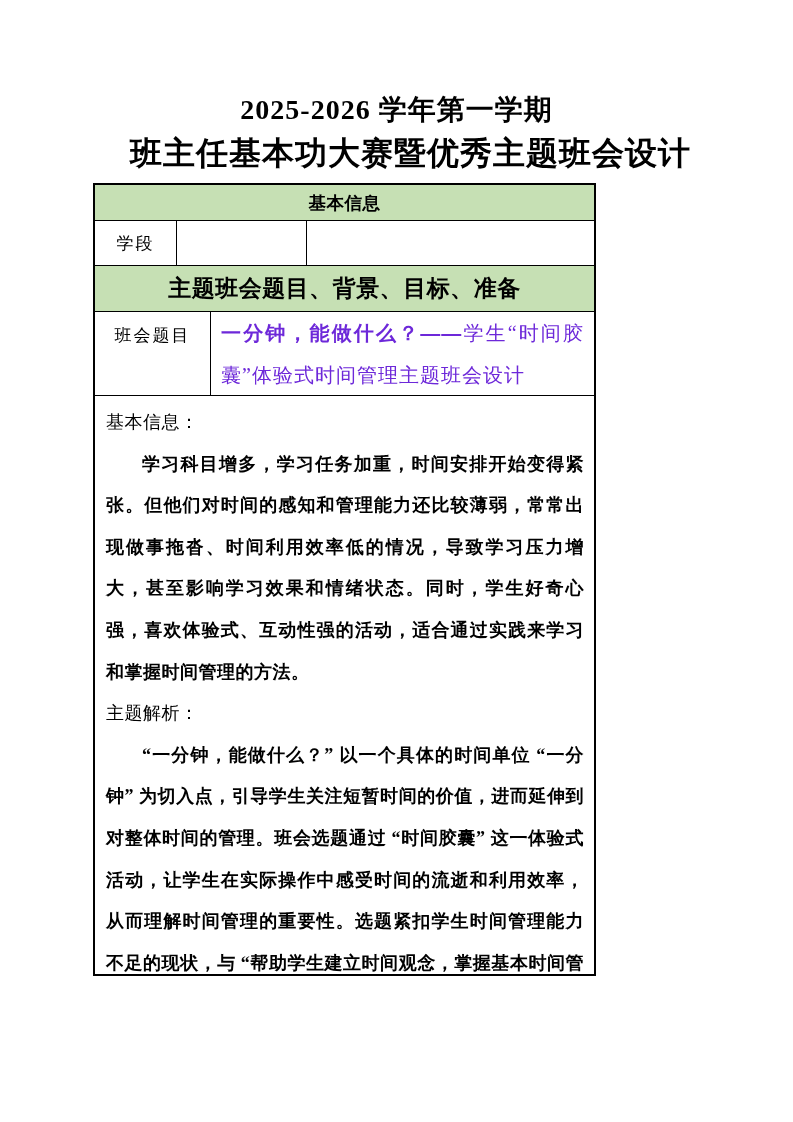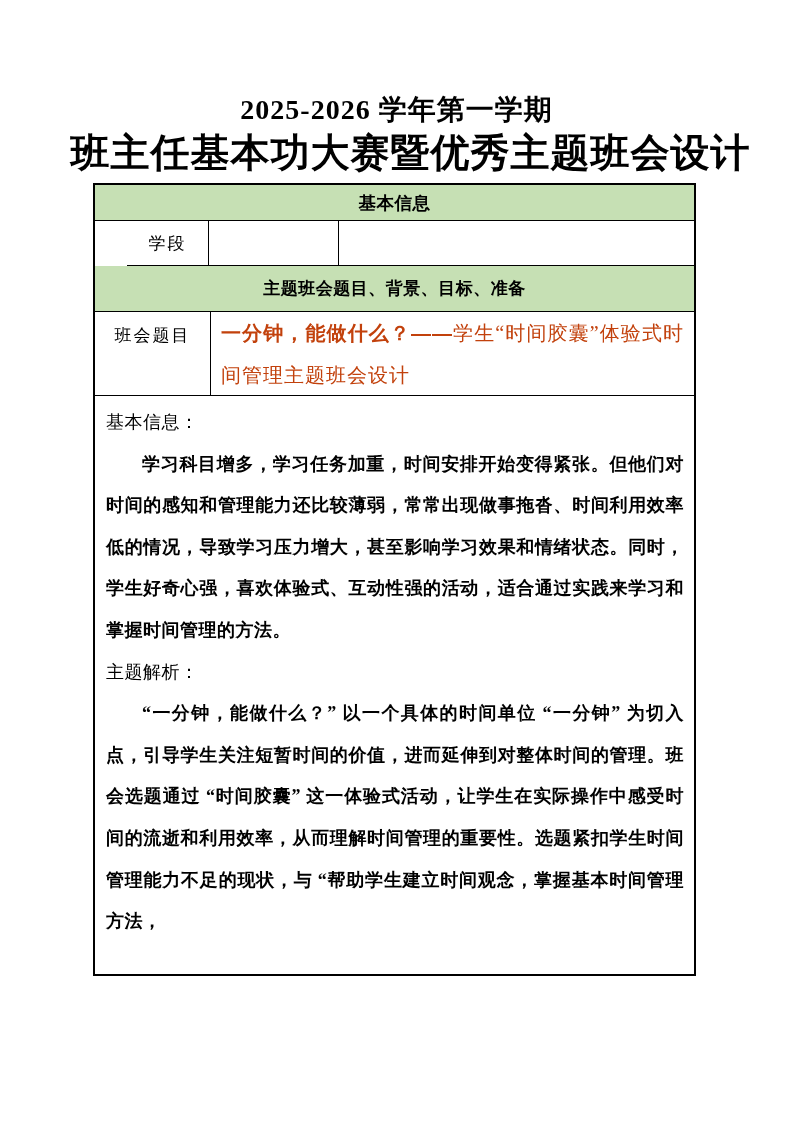--- a/index.html
+++ b/index.html
@@ -10,65 +10,65 @@
     overflow:hidden;
     color:#000;
     font-family:"Liberation Serif","DejaVu Serif",serif;
   }
   .titles{
     position:absolute;top:90px;left:0;width:100%;
     text-align:center;font-weight:700;
     font-family:Liberation Serif, serif;
   }
   .title-1{font-size:28px;line-height:40px;letter-spacing:1px;}
-  .title-2{font-size:39px;line-height:46px;letter-spacing:1px;padding-left:28px;}
+  .title-2{font-size:32px;line-height:46px;letter-spacing:1px;padding-left:28px;}
 
   .tbl{
-    position:absolute;left:93px;top:183px;width:603px;
+    position:absolute;left:93px;top:183px;width:503px;
     border:2px solid #000;box-sizing:border-box;
     background:#fff;
   }
   .row{display:flex;border-bottom:1.5px solid #000;box-sizing:border-box;}
   .row:last-child{border-bottom:none;}
 
   .hdr{
     background:#c6e0b4;
     align-items:center;justify-content:center;
     font-weight:700;
     font-family:"Liberation Sans","DejaVu Sans",sans-serif;
     display:flex;
   }
   .hdr-1{height:36px;font-size:17.5px;letter-spacing:.5px;}
-  .hdr-2{height:46px;font-size:17px;letter-spacing:.5px;}
+  .hdr-2{height:46px;font-size:23px;letter-spacing:.5px;}
 
   .cell{
     box-sizing:border-box;
     border-right:1.5px solid #000;
     display:flex;align-items:center;
   }
   .cell:last-child{border-right:none;}
   .label{justify-content:center;font-size:17px;letter-spacing:2px;}
   .r-info{height:41px;}
-  .r-info2{height:45px;margin-left:32px;}
+  .r-info2{height:45px;}
   .w1{width:82px;}
   .w2{width:130px;}
   .w3{width:117px;}
   .w4{flex:1;}
 
   .r-topic{height:84px;justify-content:space-between;}
   .wt{
     width:116px;
     justify-content:center;align-items:flex-start;
     padding-top:12px;font-size:17px;letter-spacing:2px;
   }
   .topic-content{
     flex:1;display:block;
     padding:0 10px;
     font-size:20px;line-height:42px;
-    color:#c2410c;
+    color:#6d28d9;
     letter-spacing:1px;
     text-align:justify;
   }
   .topic-bold{font-weight:700;font-family:"Liberation Sans","DejaVu Sans",sans-serif;}
   .topic-rest{font-weight:400;}
 
   .r-body{
     height:578px;display:block;
     padding:6px 10px 0 11px;
     font-size:18px;line-height:41.6px;

